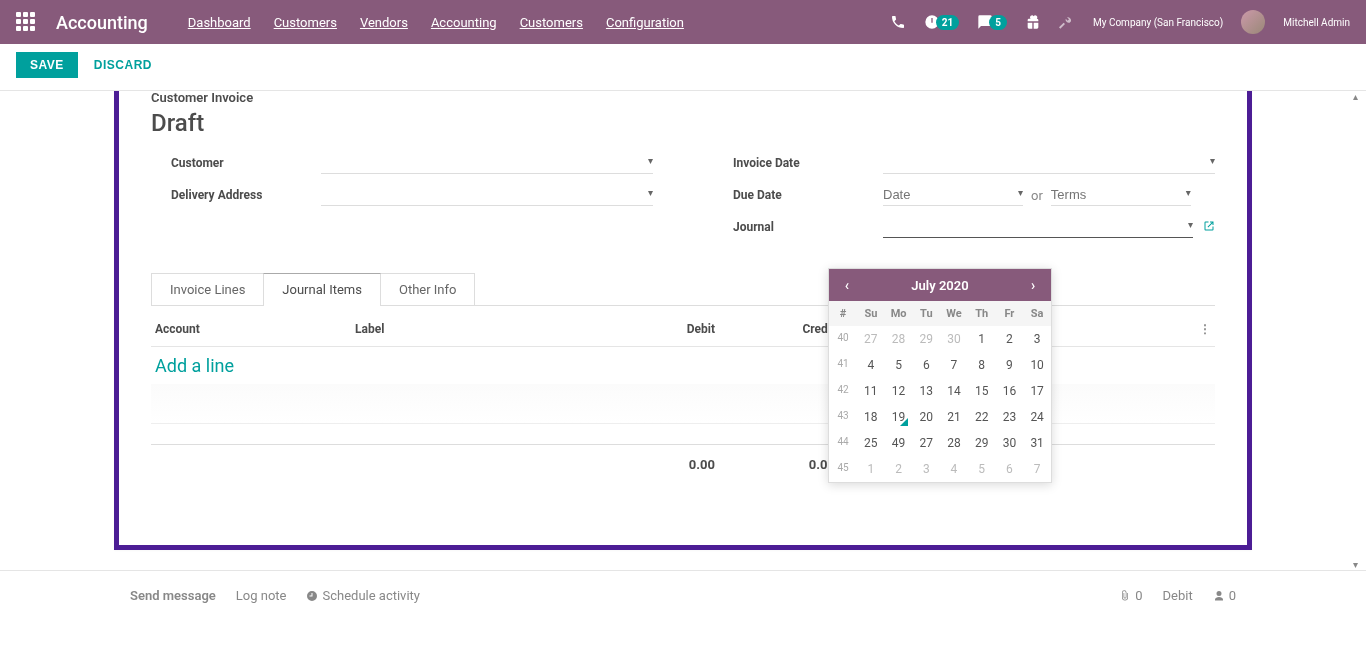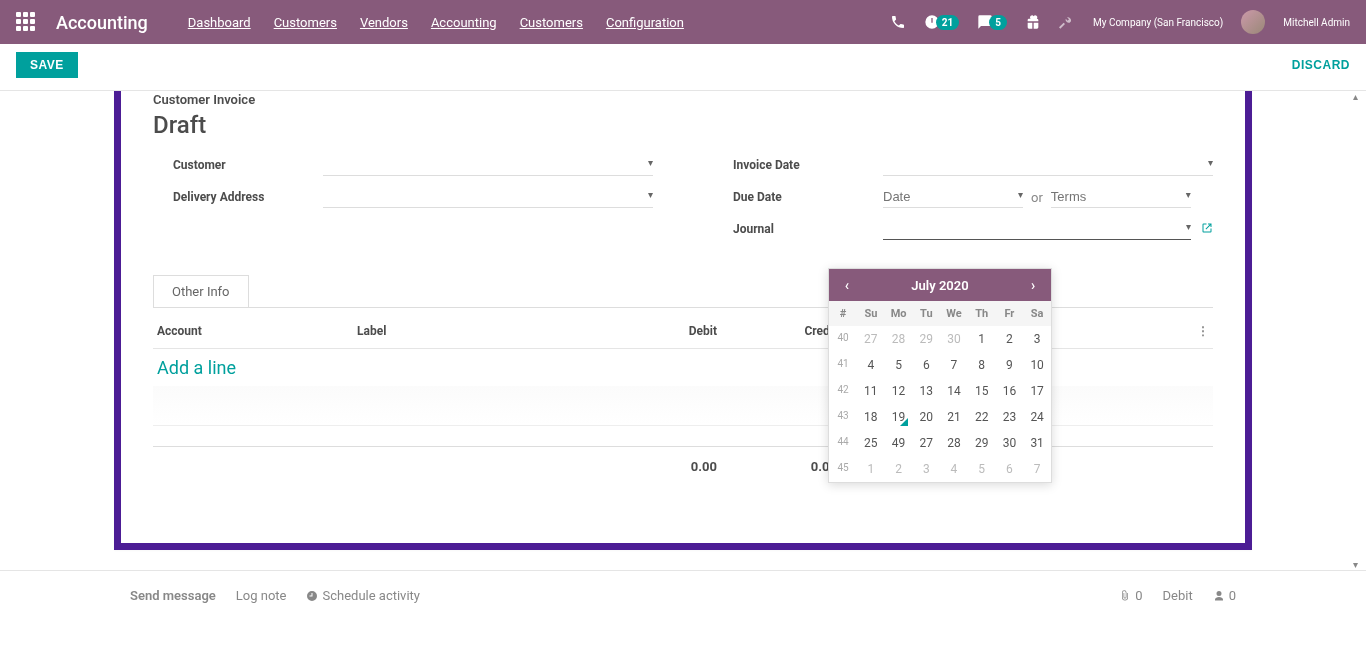--- a/index.html
+++ b/index.html
@@ -19,27 +19,27 @@
 .avatar { width: 24px; height: 24px; border-radius: 50%; background: linear-gradient(135deg,#c9a,#987); }
 .company, .user { font-size: 10px; cursor: pointer; }
 .svg-icon { width: 16px; height: 16px; fill: #fff; }
 
 
 .control-bar { padding: 8px 16px 12px; border-bottom: 1px solid #e5e5e5; }
 .breadcrumb { font-size: 18px; margin: 8px 0; }
 .breadcrumb a { color: #00a09d; text-decoration: none; cursor: pointer; }
 .breadcrumb .sep { color: #aaa; margin: 0 4px; }
 .breadcrumb .current { color: #999; }
-.actions { display: flex; gap: 28px; align-items: center; justify-content: space-between; }
+.actions { display: flex; gap: 16px; align-items: center; }
 .btn-primary { background: #00a09d; color: #fff; border: none; padding: 6px 14px; font-size: 12px; font-weight: 700; letter-spacing: .5px; cursor: pointer; }
 .btn-link { background: none; border: none; color: #00a09d; font-size: 12px; font-weight: 700; letter-spacing: .5px; cursor: pointer; }
 
 
 .sheet-wrap { display: flex; justify-content: center; padding: 0 0 20px; height: calc(100vh - 44px - 78px - 50px); overflow: hidden; position: relative; }
-.sheet { width: 1138px; background: #fff; border: 7px solid #4c1d95; box-shadow: 0 1px 2px rgba(0,0,0,.03); padding: 24px 32px 40px; position: relative; margin-top: -30px; }
+.sheet { width: 1138px; background: #fff; border: 5px solid #4c1d95; box-shadow: 0 1px 2px rgba(0,0,0,.03); padding: 24px 32px 40px; position: relative; margin-top: -30px; }
 .doc-type { font-size: 13px; font-weight: 600; color: #4c4c4c; }
 .doc-status { font-size: 24px; font-weight: 500; color: #4c4c4c; margin: 4px 0 10px; }
 
 .form-grid { display: grid; grid-template-columns: 1fr 1fr; gap: 0 60px; margin-bottom: 30px; }
 .form-row { display: flex; align-items: center; height: 32px; margin-left: 20px; }
 .form-row label { width: 150px; font-size: 12px; font-weight: 700; color: #4c4c4c; }
 .form-row .field { flex: 1; border-bottom: 1px solid #ddd; height: 22px; position: relative; display: flex; align-items: center; }
 .form-row .field input { border: none; outline: none; width: 100%; font-size: 13px; }
 .field .caret { position: absolute; right: 0; top: 3px; font-size: 10px; color: #666; cursor: pointer; }
 .or-text { margin: 0 8px; color: #888; font-size: 13px; }
@@ -207,20 +207,22 @@
           <span class="ext-link">
             <svg width="12" height="12" viewBox="0 0 24 24" fill="#00a09d">
                 <path d="M14 3v2h3.6L9 13.6 10.4 15 19 6.4V10h2V3h-7zM5 5h6V3H5a2 2 0 00-2 2v14a2 2 0 002 2h14a2 2 0 002-2v-6h-2v6H5V5z"></path>
               </svg>
           </span>
         </div>
       </div>
     </div>
 
     <div class="tabs">
+      <div class="tab">Invoice Lines</div>
+      <div class="tab active">Journal Items</div>
       <div class="tab">Other Info</div>
     </div>
 
     <div class="table-area">
       <div class="thead">
         <span>Account</span>
         <span>Label</span>
         <span class="right">Debit</span>
         <span class="right">Credit</span>
         <span style="text-align:right">Tax Grids</span>

